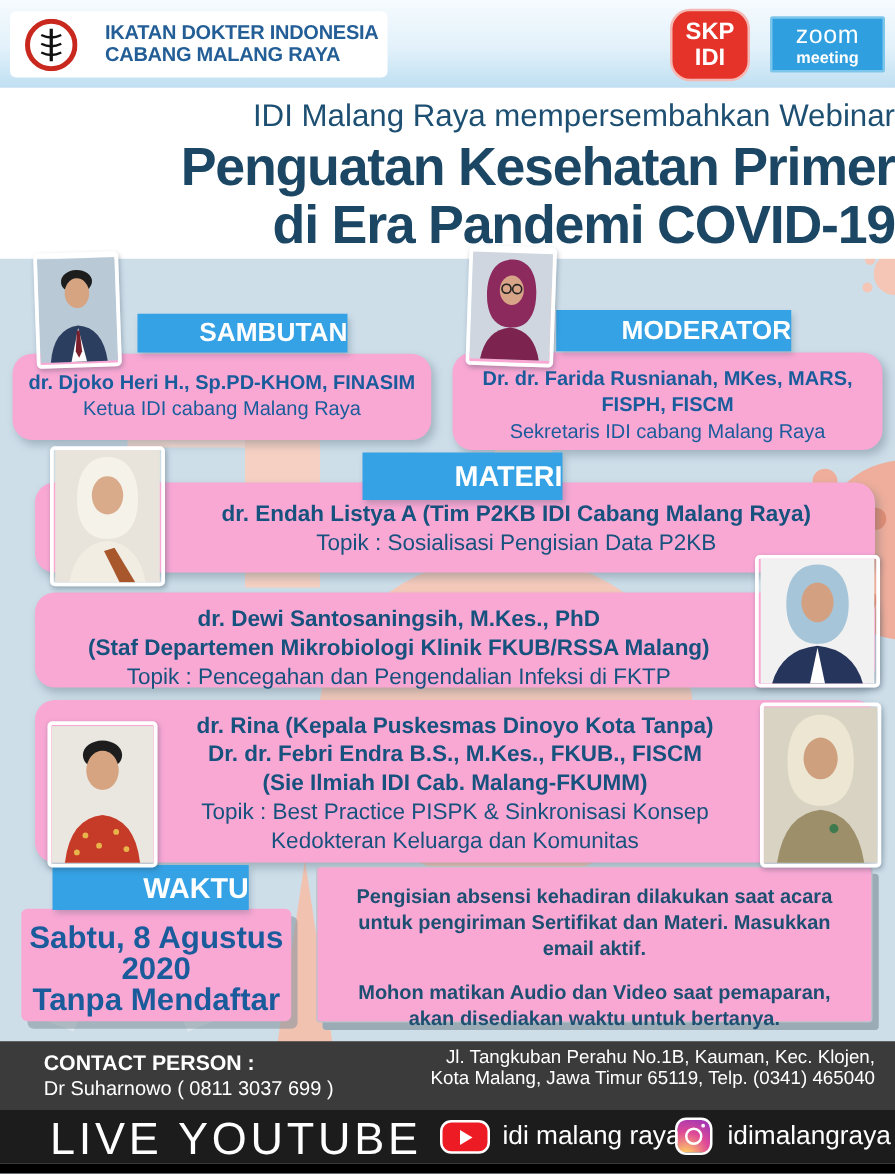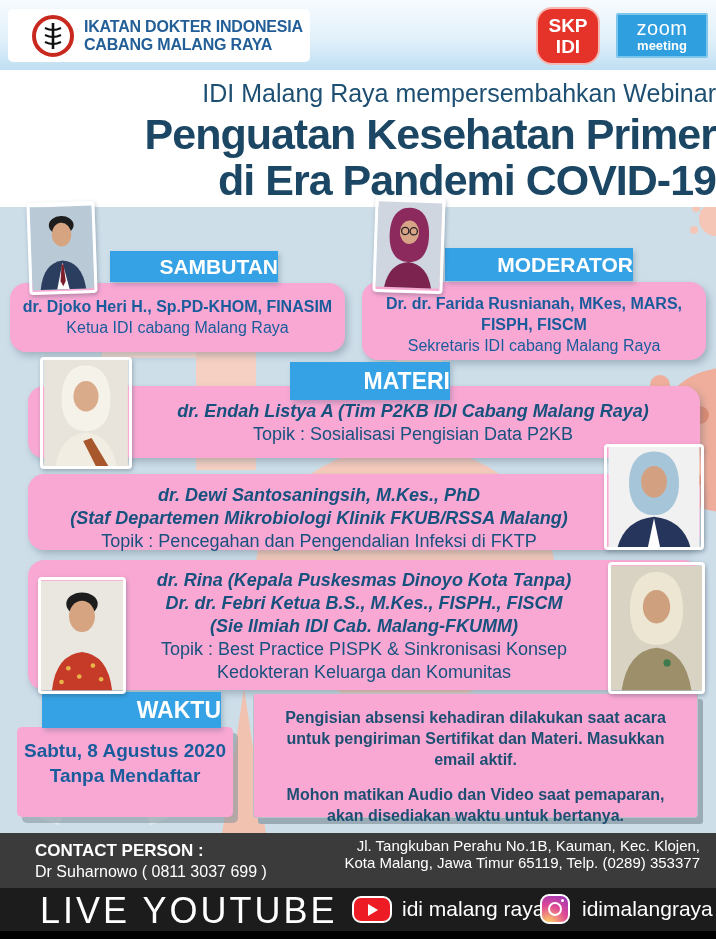--- a/index.html
+++ b/index.html
@@ -4,21 +4,21 @@
 <style>
   html,body{margin:0;padding:0;background:#888;}
   .poster{
     position:relative;width:716px;height:939px;overflow:hidden;
     font-family:"Liberation Sans",sans-serif;background:#cddee9;margin:0 auto;
   }
   
   .header{position:absolute;left:0;top:0;width:716px;height:70px;
     background:linear-gradient(180deg,#f6fbfe 0%,#e2f1fa 55%,#bfdff2 100%);z-index:6;}
   .org-box{position:absolute;left:8px;top:9px;width:302px;height:53px;background:#fff;
-    border-radius:5px;display:flex;align-items:center;gap:10px;padding-left:24px;box-sizing:border-box;}
+    border-radius:5px;display:flex;align-items:center;gap:22px;padding-left:12px;box-sizing:border-box;}
   .idi-logo{width:42px;height:42px;flex:0 0 auto;}
   .org-text{color:#235e97;font-weight:bold;font-size:16px;line-height:18px;letter-spacing:-0.2px;}
   .skp-badge{position:absolute;left:538px;top:9px;width:60px;height:54px;background:#e5332a;
     border-radius:14px;color:#fff;font-weight:bold;font-size:19px;line-height:21px;text-align:center;
     display:flex;flex-direction:column;justify-content:center;box-shadow:0 0 0 2px #f4b9b4;}
   .zoom-badge{position:absolute;left:616px;top:13px;width:92px;height:45px;background:#2f9fdf;
     border:2px solid #7cc6ec;box-sizing:border-box;color:#fff;text-align:center;border-radius:2px;}
   .zoom-badge .z1{font-weight:normal;font-size:20px;line-height:24px;margin-top:1px;letter-spacing:0.5px;}
   .zoom-badge .z2{font-weight:bold;font-size:13px;line-height:13px;margin-top:-1px;}
   
@@ -34,38 +34,38 @@
   .d-bar1{left:58px;top:695px;width:26px;height:130px;background:#dfe9ef;transform:rotate(22deg);}
   .d-bar2{left:125px;top:695px;width:26px;height:130px;background:#dfe9ef;transform:rotate(-22deg);}
   .d-tri{left:222px;top:688px;width:44px;height:146px;background:#f2c2b1;
     clip-path:polygon(50% 0,100% 100%,0 100%);}
   
   .banner{position:absolute;background:#35a2e5;color:#fff;font-weight:bold;text-align:right;
     z-index:4;box-shadow:2px 3px 5px rgba(40,70,90,.25);}
   .bn-sambutan{left:110px;top:251px;width:168px;height:31px;font-size:21px;line-height:31px;}
   .bn-moderator{left:445px;top:248px;width:188px;height:33px;font-size:21px;line-height:33px;}
   .bn-materi{left:290px;top:362px;width:160px;height:38px;font-size:23px;line-height:38px;}
-  .bn-waktu{left:42px;top:692px;width:179px;height:36px;font-size:23px;line-height:36px;}
+  .bn-waktu{left:42px;top:692px;width:157px;height:36px;font-size:23px;line-height:36px;}
   
   .card{position:absolute;background:#f9a8d4;border-radius:16px;z-index:2;
     box-shadow:3px 4px 7px rgba(80,100,115,.35);box-sizing:border-box;text-align:center;}
   .c-sambutan{left:10px;top:283px;width:335px;height:69px;padding-top:13px;}
   .c-moderator{left:362px;top:282px;width:344px;height:78px;padding-top:11px;}
   .c-sp1{left:28px;top:386px;width:672px;height:72px;padding:14px 20px 0 118px;}
   .c-sp2{left:28px;top:474px;width:672px;height:76px;padding:10px 120px 0 30px;}
   .c-sp3{left:28px;top:560px;width:672px;height:130px;padding:9px 115px 0 115px;}
   .c-waktu{left:17px;top:727px;width:216px;height:90px;border-radius:5px;padding-top:11px;
     box-shadow:5px 6px 0 rgba(130,145,155,.55);}
   .c-info{left:253px;top:693px;width:445px;height:125px;border-radius:3px;border:1px solid #b9c2c8;
     box-shadow:5px 6px 0 #9aabb6;padding:13px 14px 0 14px;}
   .name-blue{color:#1a5c9b;font-weight:bold;font-size:16px;line-height:21px;}
   .role-blue{color:#1a5c9b;font-size:16px;line-height:21px;}
-  .sp-bold{color:#17517e;font-weight:bold;font-size:18px;line-height:23px;font-style:italic;}
+  .sp-bold{color:#17517e;font-weight:bold;font-size:18px;line-height:23px;}
   .sp-reg{color:#17517e;font-size:18px;line-height:23px;}
-  .waktu-line{color:#1a5c9b;font-weight:bold;font-size:19px;line-height:25px;}
+  .waktu-line{color:#1a5c9b;font-weight:bold;font-size:25px;line-height:25px;}
   .info-text{color:#1d4f72;font-weight:bold;font-size:16px;line-height:21px;}
   .info-gap{height:14px;}
   
   .photo{position:absolute;z-index:5;border:3px solid #fff;border-radius:4px;overflow:hidden;
     box-shadow:1px 2px 4px rgba(50,70,85,.35);}
   .photo svg{display:block;width:100%;height:100%;}
   .ph-djoko{left:28px;top:202px;width:62px;height:86px;transform:rotate(-2deg);}
   .ph-farida{left:374px;top:197px;width:64px;height:90px;transform:rotate(2deg);}
   .ph-endah{left:40px;top:357px;width:86px;height:106px;}
   .ph-dewi{left:604px;top:444px;width:94px;height:100px;}
@@ -250,21 +250,21 @@
     <svg viewBox="0 0 60 82">
         <rect width="60" height="82" fill="#d9d3c3"></rect>
       <path d="M30,4 C15,4 11,20 13,36 C15,47 21,52 30,52 C39,52 45,47 47,36 C49,20 45,4 30,4 Z" fill="#ece6d2"></path>
       <ellipse cx="30" cy="27" rx="9" ry="11" fill="#cfa07e"></ellipse>
       <path d="M7,82 Q11,56 30,54 Q49,56 53,82 Z" fill="#9c8f6a"></path>
       <circle cx="37" cy="64" r="2.4" fill="#3f7a4f"></circle>
       </svg>
   </div>
   <div class="card c-sp3">
     <div class="sp-bold">dr. Rina (Kepala Puskesmas Dinoyo Kota Tanpa)</div>
-    <div class="sp-bold">Dr. dr. Febri Ketua B.S., M.Kes., FISPH., FISCM</div>
+    <div class="sp-bold">Dr. dr. Febri Endra B.S., M.Kes., FKUB., FISCM</div>
     <div class="sp-bold">(Sie Ilmiah IDI Cab. Malang-FKUMM)</div>
     <div class="sp-reg">Topik : Best Practice PISPK &amp; Sinkronisasi Konsep</div>
     <div class="sp-reg">Kedokteran Keluarga dan Komunitas</div>
   </div>
 
   <div class="banner bn-waktu">WAKTU</div>
   <div class="card c-waktu">
     <div class="waktu-line">Sabtu, 8 Agustus 2020</div>
     <div class="waktu-line">Tanpa Mendaftar</div>
   </div>
@@ -275,21 +275,21 @@
     <div class="info-text">Mohon matikan Audio dan Video saat pemaparan, akan disediakan waktu untuk bertanya.</div>
   </div>
 
   <div class="footer-gray">
     <div class="contact">
       <div class="lbl">CONTACT PERSON :</div>
       <div class="val">Dr Suharnowo ( 0811 3037 699 )</div>
     </div>
     <div class="sekretariat">
       <div class="addr">Jl. Tangkuban Perahu No.1B, Kauman, Kec. Klojen,</div>
-      <div class="addr">Kota Malang, Jawa Timur 65119, Telp. (0289) 353377</div>
+      <div class="addr">Kota Malang, Jawa Timur 65119, Telp. (0341) 465040</div>
     </div>
   </div>
 
   <div class="footer-black">
     <div class="live-label">LIVE YOUTUBE</div>
     <div class="yt-icon"></div>
     <div class="yt-handle">idi malang raya</div>
     <div class="ig-icon"></div>
     <div class="ig-handle">idimalangraya</div>
   </div>

